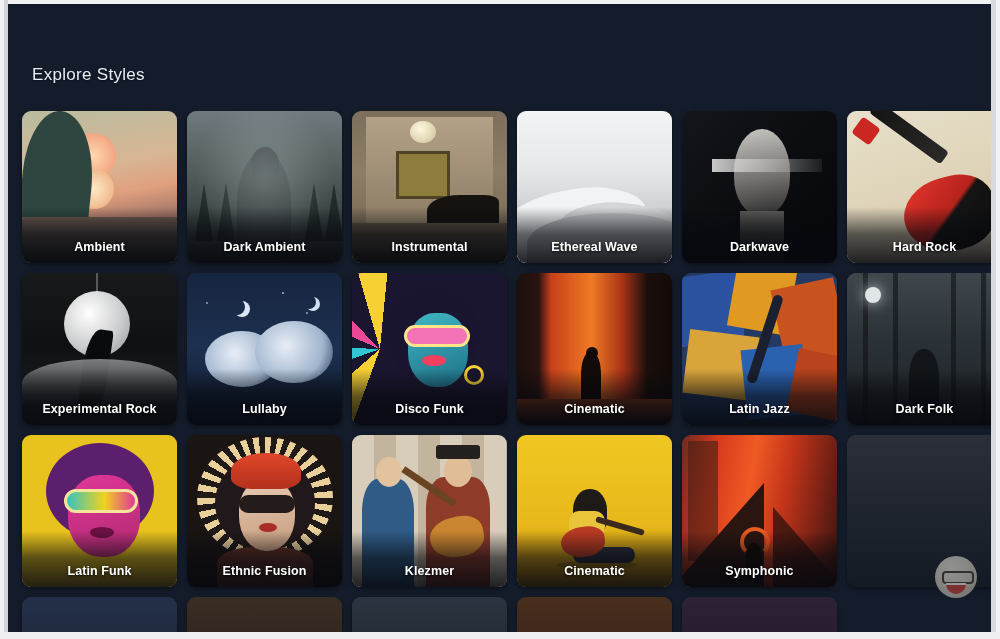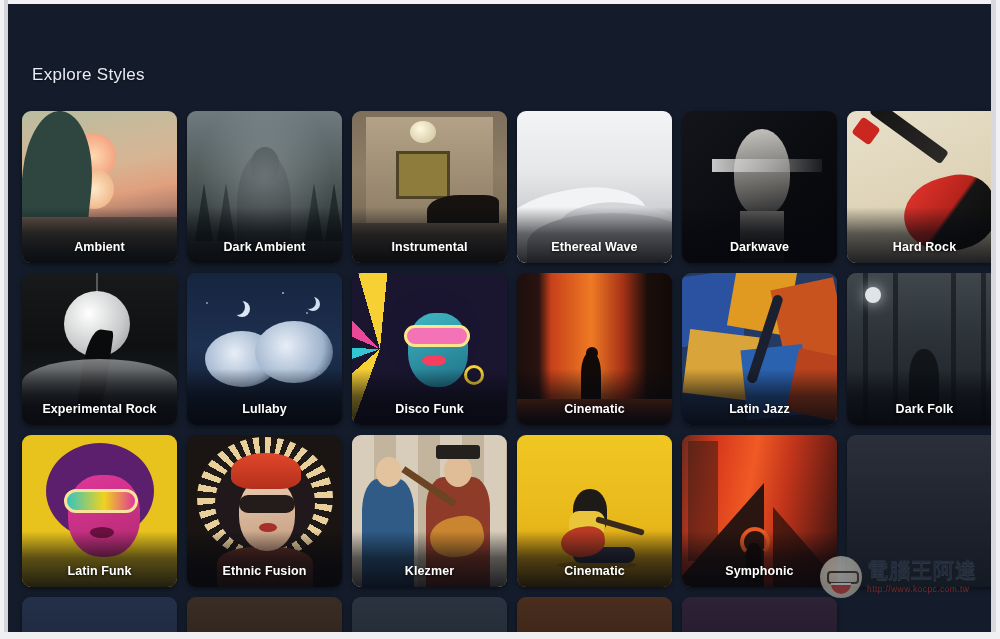--- a/index.html
+++ b/index.html
@@ -567,21 +567,17 @@
         <div class="style-card">
           <div class="card-art a-r4f">
             <div class="art-inner"></div>
           </div>
           <div class="card-label"></div>
         </div>
       </div>
 
     <div id="watermark">
       <div class="wm-mascot"></div>
-      <div class="wm-stack">
-        <div class="wm-text">電腦王阿達</div>
-        <div class="wm-url">http://www.kocpc.com.tw</div>
-      </div>
     </div>
 
 
   </div>
 </div>
 
 </body></html>

